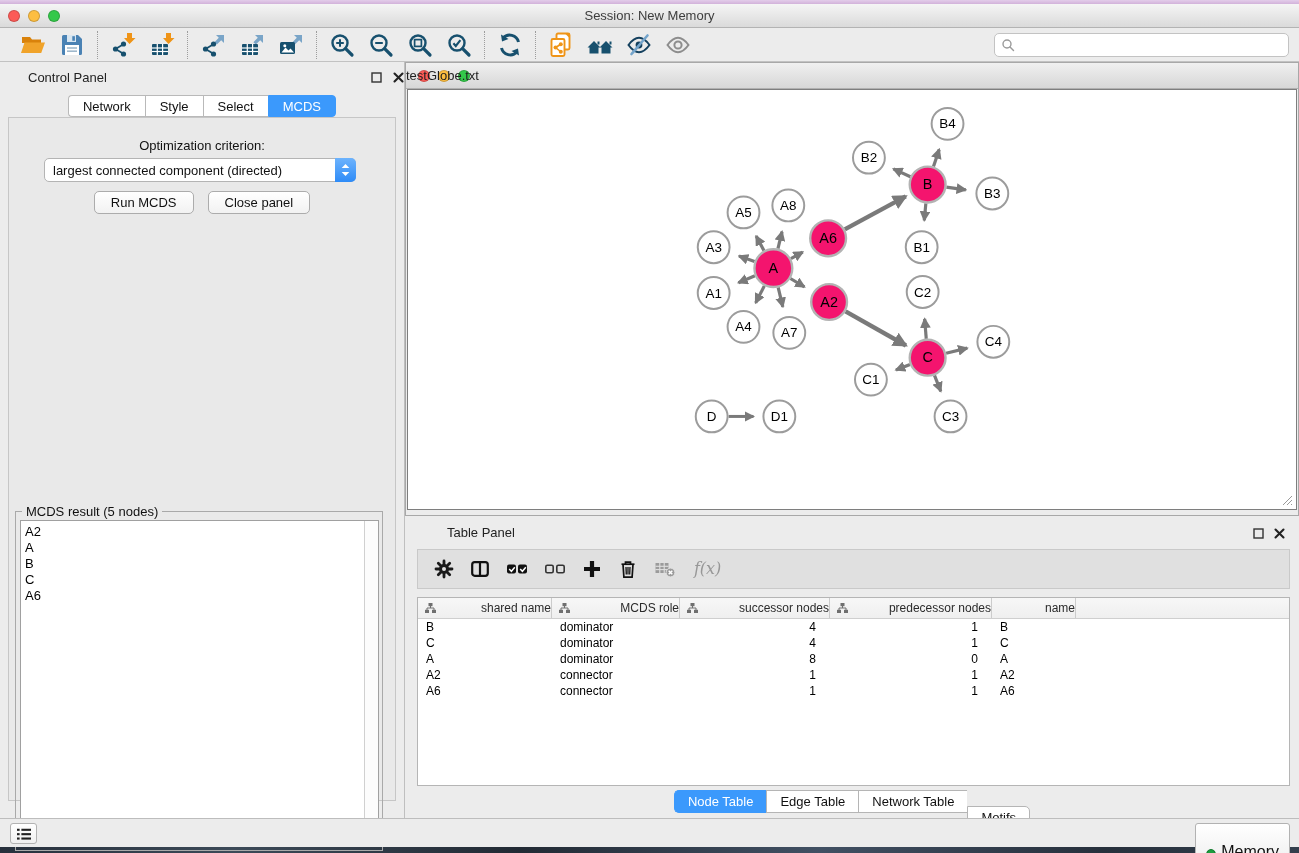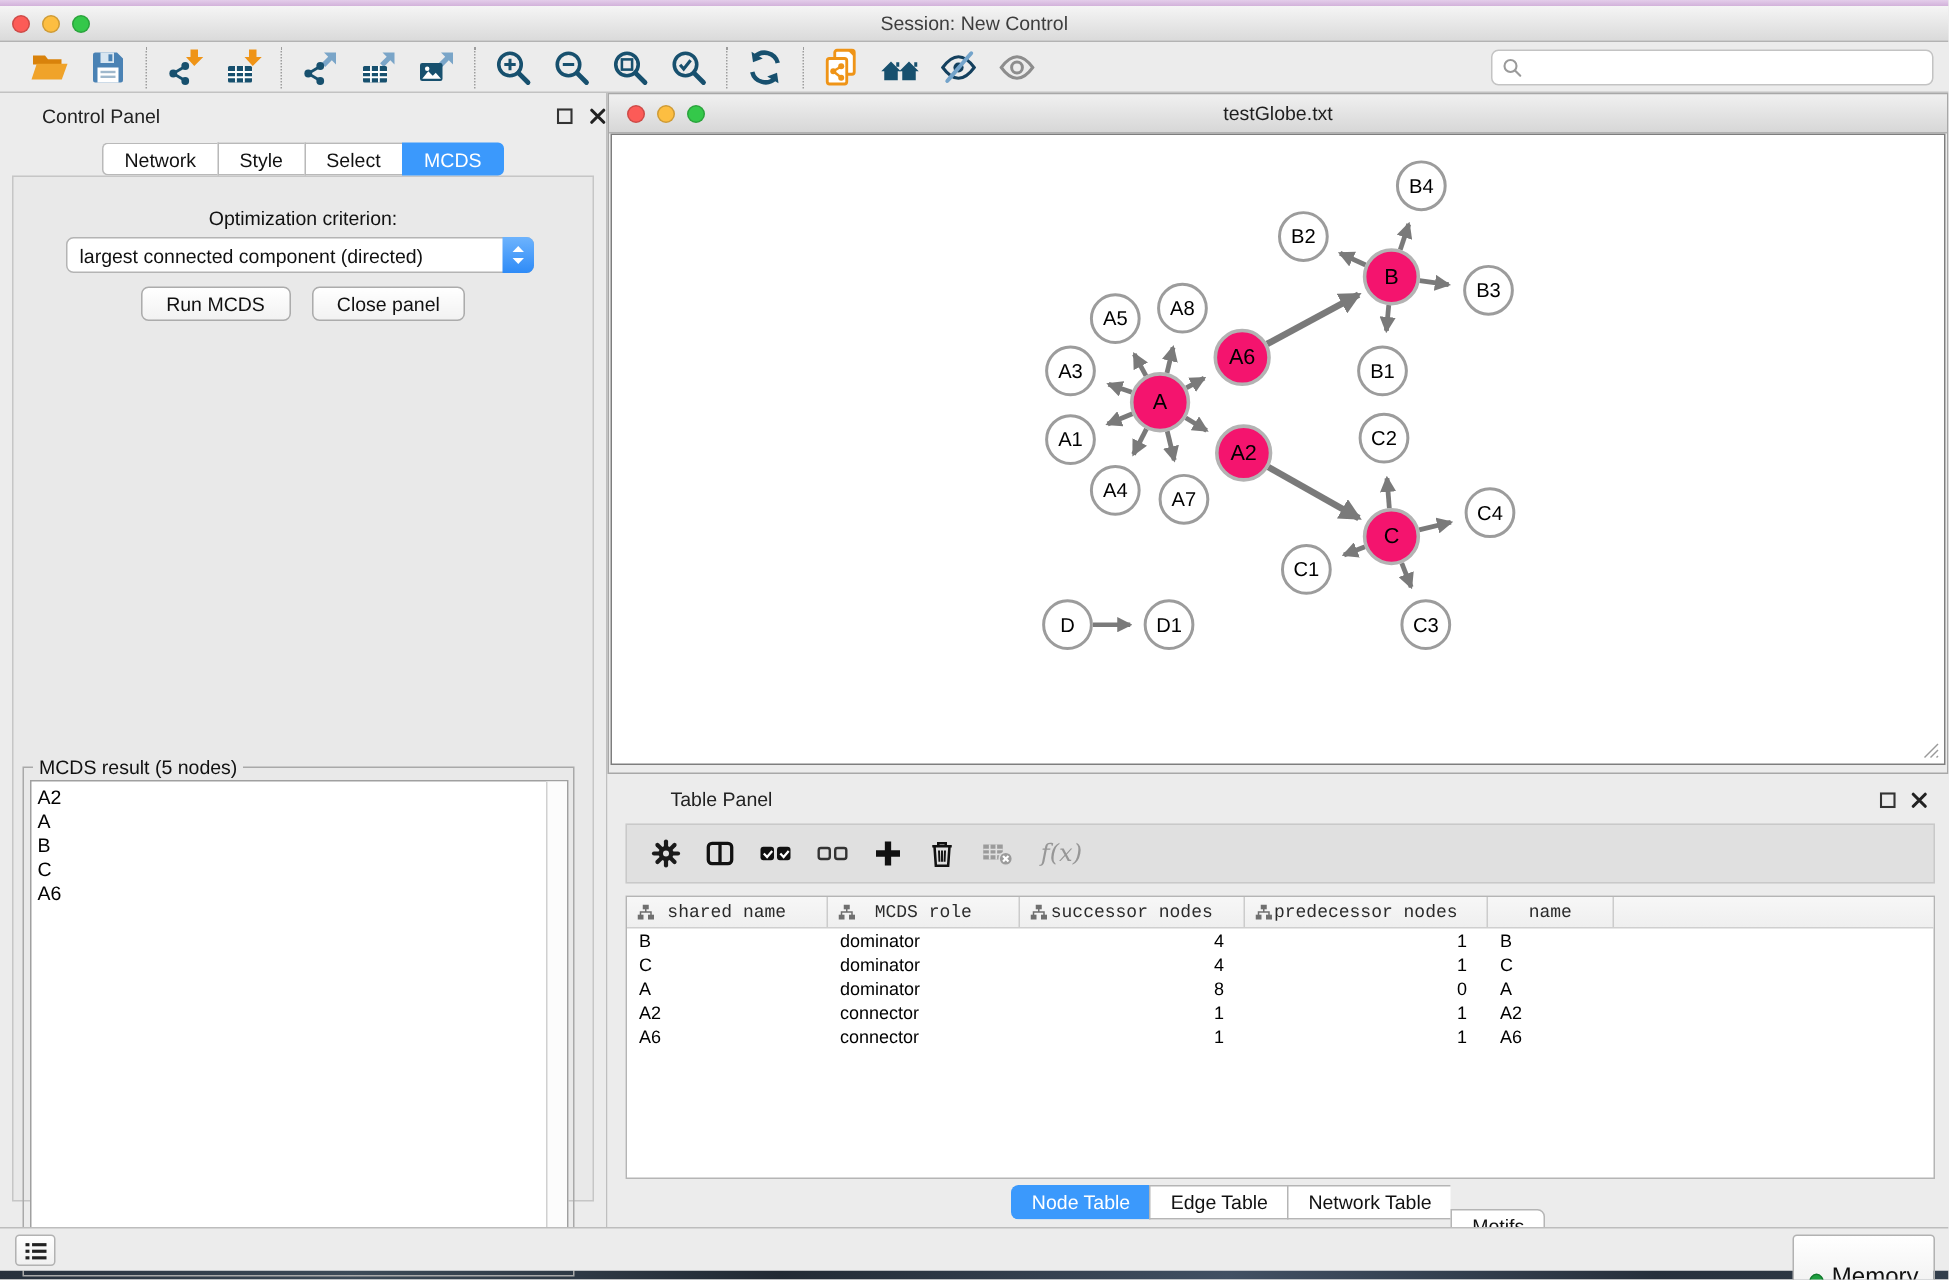--- a/index.html
+++ b/index.html
@@ -63,38 +63,38 @@
   #result-list { position:absolute; left:4px; top:8px; width:359px; height:326px; background:#fff; border:1px solid #a0a0a0; display:flex; }
   #result-items { flex:1; padding:3px 0 0 4px; overflow:hidden; }
   .result-item { font-size:13px; line-height:16px; color:#000; }
   #result-scrollbar { width:14px; border-left:1px solid #d0d0d0; background:#fcfcfc; }
 
   
   #network-window { left:405px; top:62px; width:894px; height:454px; background:#ececec; border:1px solid #a8a8a8; }
   #nw-titlebar { position:absolute; left:0; top:0; width:100%; height:26px;
     background:linear-gradient(#f0f0f0,#d7d7d7); border-bottom:1px solid #b0b0b0; }
   #nw-titlebar .lights { left:12px; top:7px; }
-  #nw-title { position:absolute; left:0; right:0; top:5px; text-align:center; font-size:13px; color:#1e1e1e; }
+  #nw-title { position:absolute; left:0; right:0; top:5px; text-align:left; font-size:13px; color:#1e1e1e; }
   #graph-canvas { position:absolute; left:1px; top:26px; width:890px; height:421px; background:#fff; border:1px solid #7e7e7e; }
   #graph-svg { width:100%; height:100%; display:block; }
   #nw-grip { position:absolute; right:3px; bottom:3px; width:12px; height:12px; }
 
   
   #table-panel { left:405px; top:516px; width:894px; height:302px; background:#ececec; }
   #tp-title { position:absolute; left:13px; top:9px; font-size:13px; color:#222;margin-left:29px; }
   #tp-float { right:33px; top:10px; } #tp-close { right:12px; top:10px; }
   #tp-toolbar { position:absolute; left:12px; top:33px; width:873px; height:40px; background:#e0e0e0;
     border:1px solid #c9c9c9; display:flex; align-items:center; gap:16px; padding-left:16px; }
   .tp-btn { border:none; background:transparent; padding:0; display:flex; align-items:center; justify-content:center; height:24px; }
   .tp-btn svg { height:20px; display:block; }
   #tp-table { position:absolute; left:12px; top:81px; width:873px; height:189px; background:#fff; border:1px solid #b5b5b5; overflow:hidden; }
   #tp-thead { display:flex; height:21px; background:linear-gradient(#f7f7f7,#efefef); border-bottom:1px solid #cfcfcf; }
   .th { display:flex; align-items:center; border-right:1px solid #cccccc; font-size:12px; color:#2b2b2b; position:relative; }
   .th .tree-ico { position:absolute; left:7px; top:5px; width:11px; height:11px; }
-  .th .th-label { width:100%; text-align:center;font-family:Liberation Mono, monospace; }
+  .th .th-label { width:100%; text-align:right; }
   .tr { display:flex; height:16px; }
   .td { font-size:12px; color:#000; line-height:16px; white-space:nowrap; overflow:hidden; }
   .td.al { padding-left:8px; text-align:left; }
   .td.ar { padding-right:14px; text-align:right; }
   #tp-tabs { position:absolute; left:0; top:274px; width:100%; display:flex; justify-content:center; }
   .tp-tab { height:23px; padding:0 13px; background:#fff; border:1px solid #b5b5b5; border-right:none;
     font-size:13px; display:flex; align-items:center; color:#111; }
   .tp-tab:first-child { border-radius:5px 0 0 5px; }
   .tp-tab:last-child { border-right:1px solid #b5b5b5; border-radius:0 5px 5px 0;margin-top:16px; }
   .tp-tab.active { background:#3b99fc; border-color:#3b99fc; color:#fff; }
@@ -113,21 +113,21 @@
 
 <div id="desktop-top" class="abs"></div>
 <div id="desktop-bottom" class="abs"></div>
 
 <div id="titlebar" class="abs">
   <div class="lights">
     <div class="light red"></div>
     <div class="light yellow"></div>
     <div class="light green"></div>
   </div>
-  <div id="main-title">Session: New Control</div>
+  <div id="main-title">Session: New Memory</div>
 </div>
 
 <div id="toolbar" class="abs">
     <div class="tb-group">
       <button class="tb-btn">
         <svg viewBox="0 0 26 26">
           <path d="M2 5h8l2 2.5h9V11H2z" fill="#d9820b"></path>
           <path d="M4.5 10.5H25l-3.8 10.5H1z" fill="#f0a32a"></path>
         </svg>
       </button>

